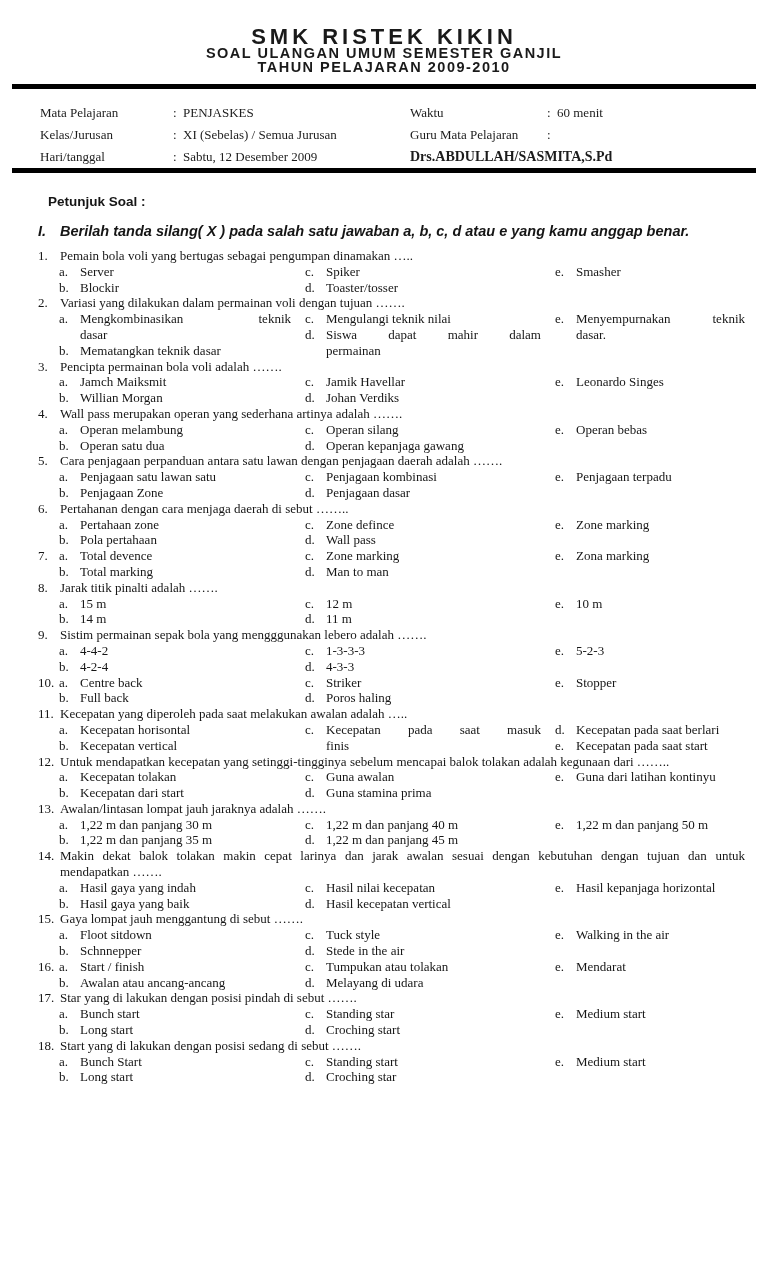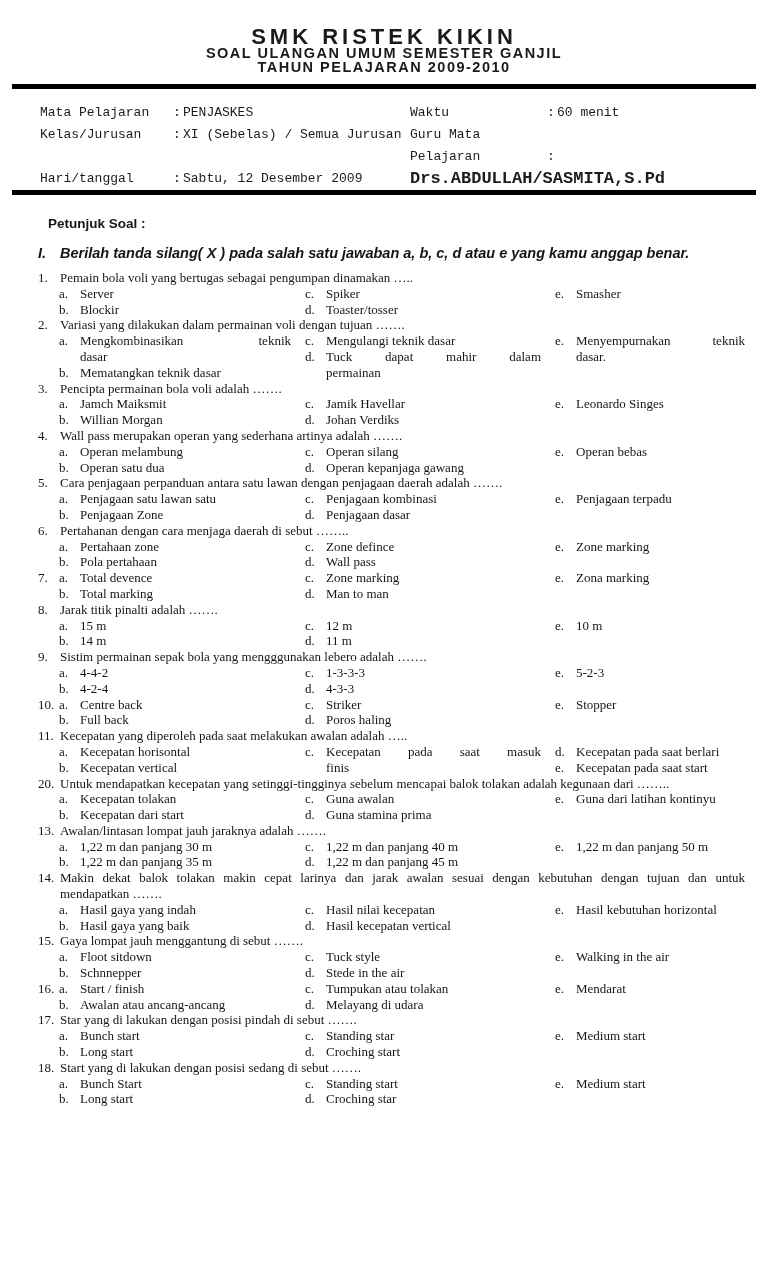--- a/index.html
+++ b/index.html
@@ -7,30 +7,30 @@
         color:#161616;font-family:"Liberation Serif",serif;}
   
   .hdr{padding-top:27px;text-align:center;font-family:"Liberation Sans",sans-serif;
        font-weight:bold;color:#1a1a1a;}
   .school{font-size:22px;letter-spacing:4px;line-height:19px;}
   .sub{font-size:14.5px;letter-spacing:1.5px;line-height:13.5px;}
   .sub.first{margin-top:1px;}
   .bar{height:5px;background:#000;margin:0 12px;}
   .bar.top{margin-top:10px;}
   
-  .meta{font-family:Liberation Mono, monospace;font-size:13px;color:#1c1c1c;
+  .meta{font-family:Liberation Serif, serif;font-size:13px;color:#1c1c1c;
         padding:13px 18px 0 40px;}
   .mrow{display:flex;line-height:22px;}
   .mpair{display:flex;}
   .mleft{width:370px;}
   .mright{flex:1;align-items:flex-end;}
   .mlabel{width:133px;flex:none;}
   .mrlabel{width:137px;flex:none;}
   .mcolon{width:10px;flex:none;}
-  .mname{font-weight:bold;font-size:17px;}
+  .mname{font-weight:bold;font-size:14px;}
   
   .petunjuk{margin:22px 0 0 48px;font-family:"Liberation Sans",sans-serif;
             font-weight:bold;font-size:13.5px;line-height:14px;color:#151515;}
   .instruction{display:flex;margin:15px 10px 0 38px;font-family:"Liberation Sans",sans-serif;
             font-weight:bold;font-style:italic;font-size:14.5px;line-height:14px;
             white-space:nowrap;color:#151515;}
   .inum{width:22px;flex:none;}
   
   .qlist{margin:10px 23px 0 38px;font-size:13px;line-height:15.8px;color:#161616;}
   .q{display:flex;}
@@ -168,27 +168,27 @@
                 <div class="ol">b.</div>
                 <div class="otext">
                   <div>Mematangkan teknik dasar</div>
                 </div>
               </div>
             </div>
             <div class="ocol">
               <div class="opt">
                 <div class="ol">c.</div>
                 <div class="otext">
-                  <div>Mengulangi teknik dasar</div>
-                </div>
-              </div>
-              <div class="opt">
-                <div class="ol">d.</div>
-                <div class="otext">
-                  <div class="st">Tuck dapat mahir dalam</div>
+                  <div>Mengulangi teknik nilai</div>
+                </div>
+              </div>
+              <div class="opt">
+                <div class="ol">d.</div>
+                <div class="otext">
+                  <div class="st">Siswa dapat mahir dalam</div>
                   <div>permainan</div>
                 </div>
               </div>
             </div>
             <div class="ocol">
               <div class="opt">
                 <div class="ol">e.</div>
                 <div class="otext">
                   <div class="st">Menyempurnakan teknik</div>
                   <div>dasar.</div>
@@ -601,21 +601,21 @@
                 <div class="ol">e.</div>
                 <div class="otext">
                   <div>Kecepatan pada saat start</div>
                 </div>
               </div>
             </div>
           </div>
         </div>
       </div>
       <div class="q">
-        <div class="qnum">20.</div>
+        <div class="qnum">12.</div>
         <div class="qbody">
           <div class="qtext">
             <div class="qline">Untuk mendapatkan kecepatan yang setinggi-tingginya sebelum mencapai balok tolakan adalah kegunaan dari ……..</div>
           </div>
           <div class="opts">
             <div class="ocol">
               <div class="opt">
                 <div class="ol">a.</div>
                 <div class="otext">
                   <div>Kecepatan tolakan</div>
@@ -732,21 +732,21 @@
                 <div class="ol">d.</div>
                 <div class="otext">
                   <div>Hasil kecepatan vertical</div>
                 </div>
               </div>
             </div>
             <div class="ocol">
               <div class="opt">
                 <div class="ol">e.</div>
                 <div class="otext">
-                  <div>Hasil kebutuhan horizontal</div>
+                  <div>Hasil kepanjaga horizontal</div>
                 </div>
               </div>
             </div>
           </div>
         </div>
       </div>
       <div class="q">
         <div class="qnum">15.</div>
         <div class="qbody">
           <div class="qtext">

